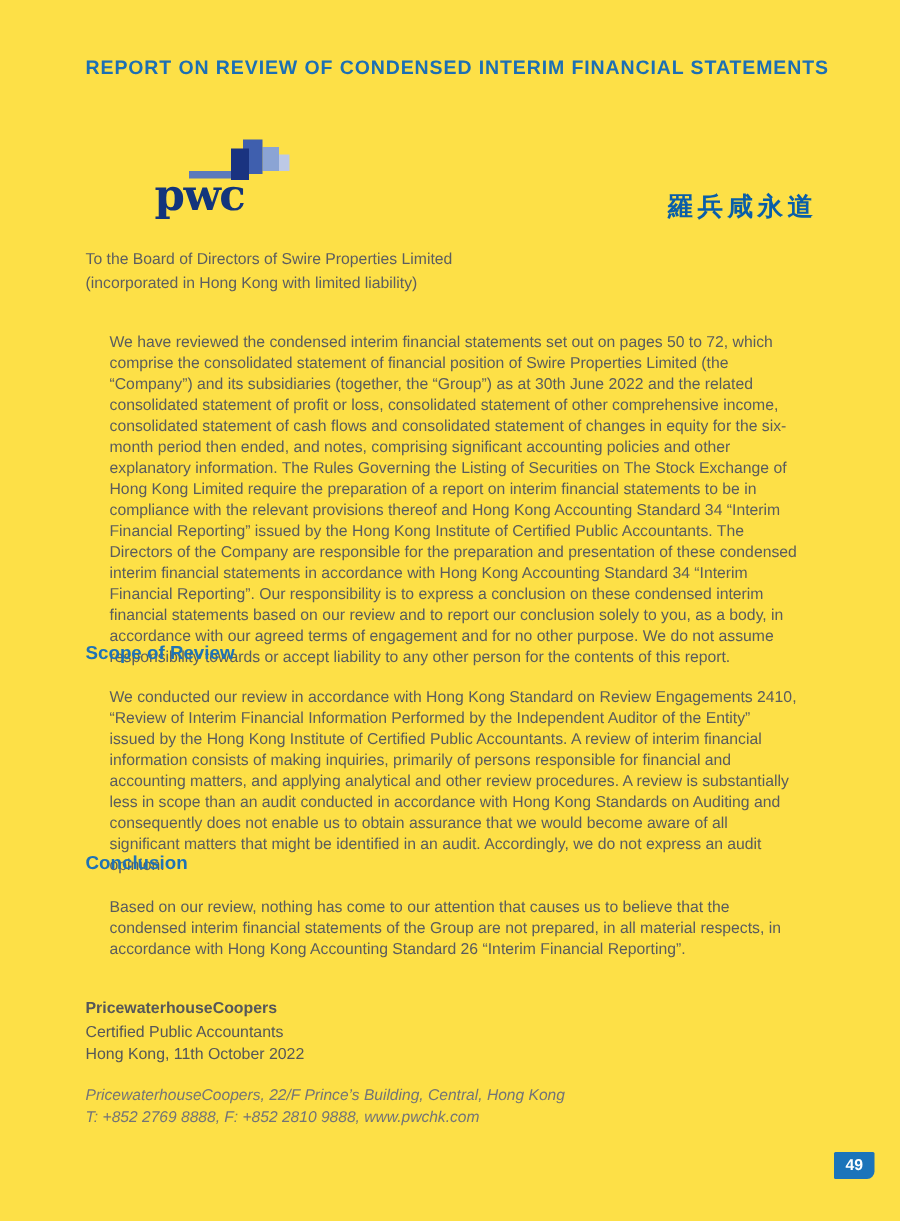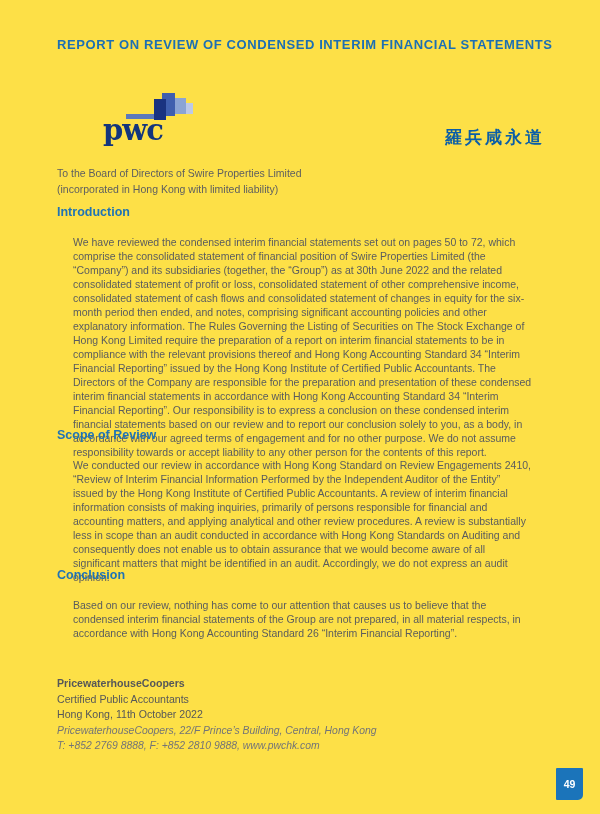--- a/index.html
+++ b/index.html
@@ -70,35 +70,34 @@
     line-height: 14px;
     color: #5a5c5e;
     text-align: left;
   }
   .signature {
     position: absolute;
     left: 57px; top: 665px;
     font-size: 10.6px;
     line-height: 15.5px;
     color: #565759;
-    margin-top: 11px;
   }
   .signature .firm { font-weight: bold; }
   .contact-block {
     position: absolute;
     left: 57px; top: 723px;
     font-style: italic;
     font-size: 10.4px;
     line-height: 15px;
     color: #737477;
   }
   .page-badge {
     position: absolute;
     left: 556px; top: 768px;
-    width: 27px; height: 32px;
+    width: 27px; height: 18px;
     background: #1b74ba;
     border-radius: 1px 1px 5px 1px;
     color: #ffffff;
     font-size: 10.5px;
     font-weight: bold;
     display: flex;
     align-items: center;
     justify-content: center;
   }
 </style>
@@ -119,21 +118,20 @@
   </div>
 
   <div class="cn-name">羅兵咸永道</div>
 
   <div class="addressee">
     <div>To the Board of Directors of Swire Properties Limited</div>
     <div>(incorporated in Hong Kong with limited liability)</div>
   </div>
 
   <div class="section sec-intro">
-    <h3>Introduction</h3>
     <p>We have reviewed the condensed interim financial statements set out on pages 50 to 72, which comprise the consolidated statement of financial position of Swire Properties Limited (the “Company”) and its subsidiaries (together, the “Group”) as at 30th June 2022 and the related consolidated statement of profit or loss, consolidated statement of other comprehensive income, consolidated statement of cash flows and consolidated statement of changes in equity for the six-month period then ended, and notes, comprising significant accounting policies and other explanatory information. The Rules Governing the Listing of Securities on The Stock Exchange of Hong Kong Limited require the preparation of a report on interim financial statements to be in compliance with the relevant provisions thereof and Hong Kong Accounting Standard 34 “Interim Financial Reporting” issued by the Hong Kong Institute of Certified Public Accountants. The Directors of the Company are responsible for the preparation and presentation of these condensed interim financial statements in accordance with Hong Kong Accounting Standard 34 “Interim Financial Reporting”. Our responsibility is to express a conclusion on these condensed interim financial statements based on our review and to report our conclusion solely to you, as a body, in accordance with our agreed terms of engagement and for no other purpose. We do not assume responsibility towards or accept liability to any other person for the contents of this report.</p>
   </div>
 
   <div class="section sec-scope">
     <h3>Scope of Review</h3>
     <p>We conducted our review in accordance with Hong Kong Standard on Review Engagements 2410, “Review of Interim Financial Information Performed by the Independent Auditor of the Entity” issued by the Hong Kong Institute of Certified Public Accountants. A review of interim financial information consists of making inquiries, primarily of persons responsible for financial and accounting matters, and applying analytical and other review procedures. A review is substantially less in scope than an audit conducted in accordance with Hong Kong Standards on Auditing and consequently does not enable us to obtain assurance that we would become aware of all significant matters that might be identified in an audit. Accordingly, we do not express an audit opinion.</p>
   </div>
 
   <div class="section sec-conclusion">
     <h3>Conclusion</h3>

